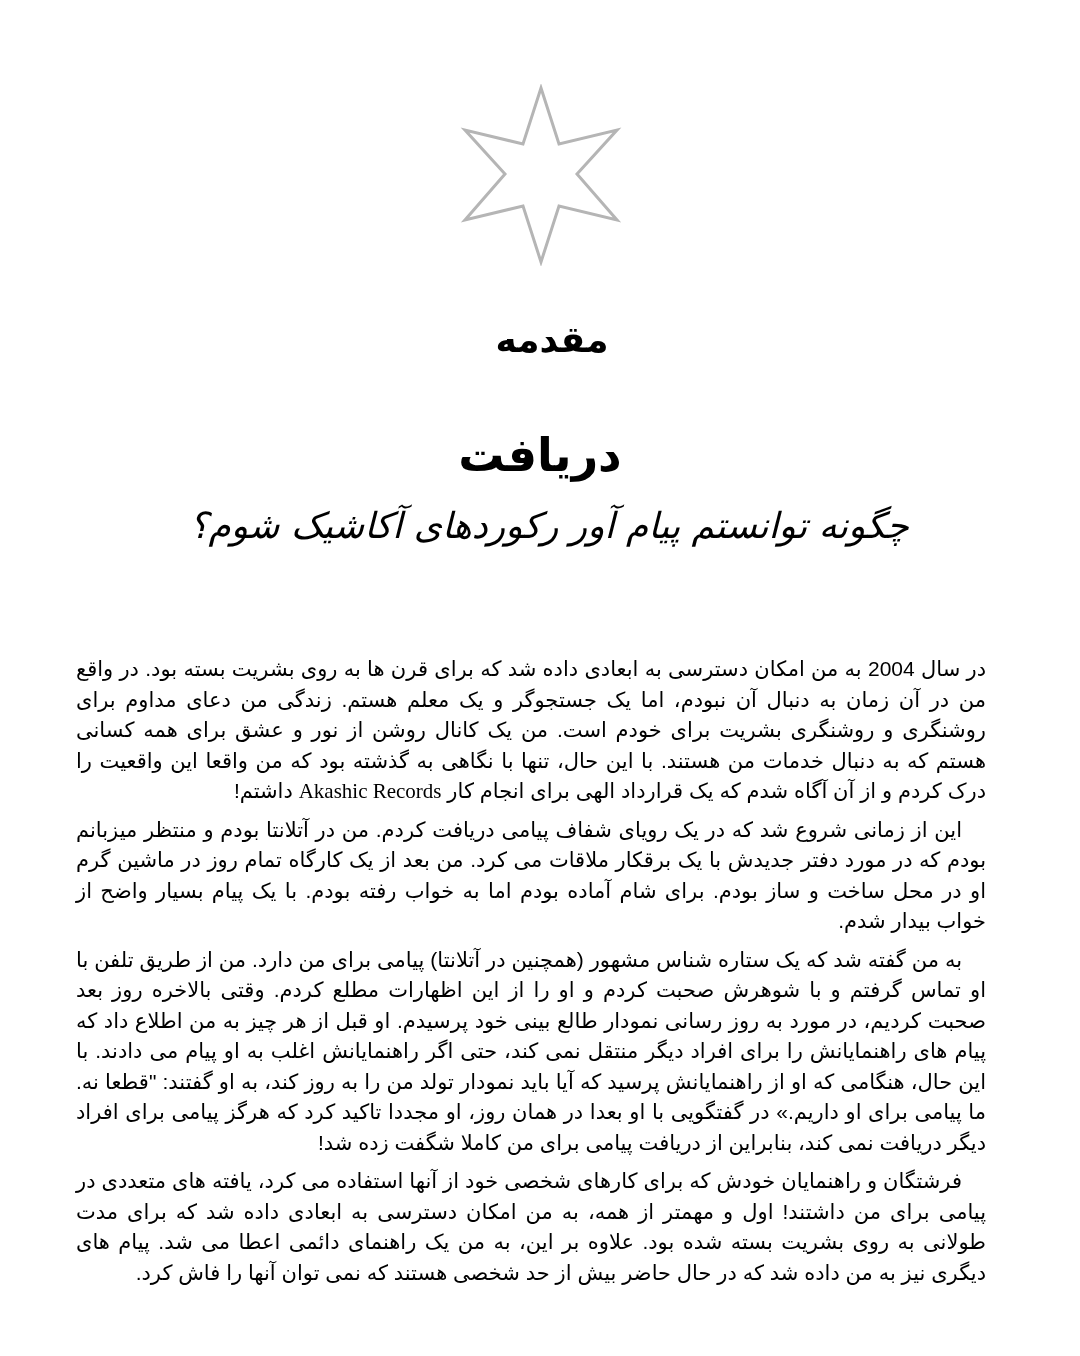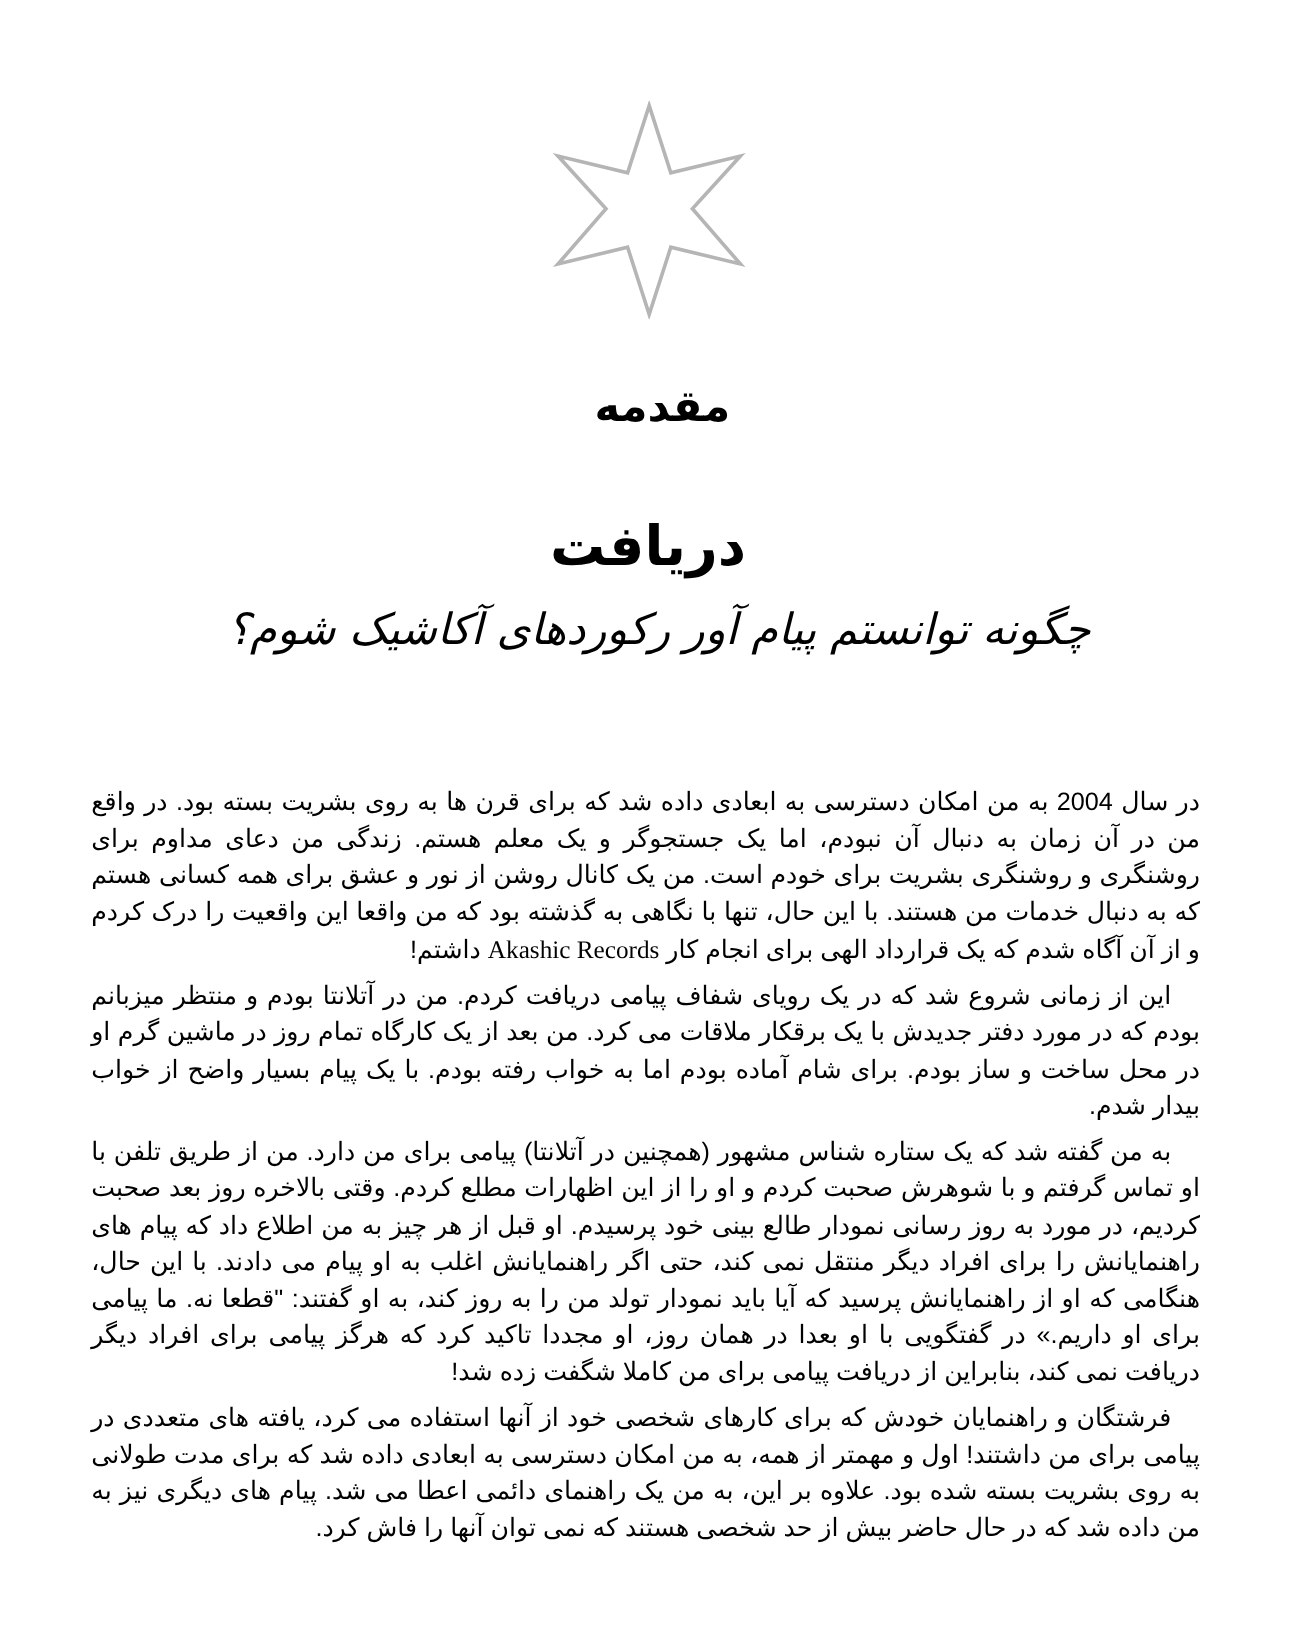--- a/index.html
+++ b/index.html
@@ -61,21 +61,21 @@
       top: 654px;
       left: 76px;
       width: 926px;
       direction: rtl;
       text-align: justify;
       font-family: "Liberation Sans", "DejaVu Sans", sans-serif;
       font-size: 21px;
       line-height: 30.5px;
     }
     .body-text p {
-      margin: 0 2px 8px 0;
+      margin: 0 16px 8px 0;
       text-align: justify;
       text-align-last: right;
     }
     .body-text p.indent {
       text-indent: 24px;
     }
     .latin {
       font-family: "Liberation Serif", "DejaVu Serif", serif;
       direction: ltr;
       unicode-bidi: embed;

